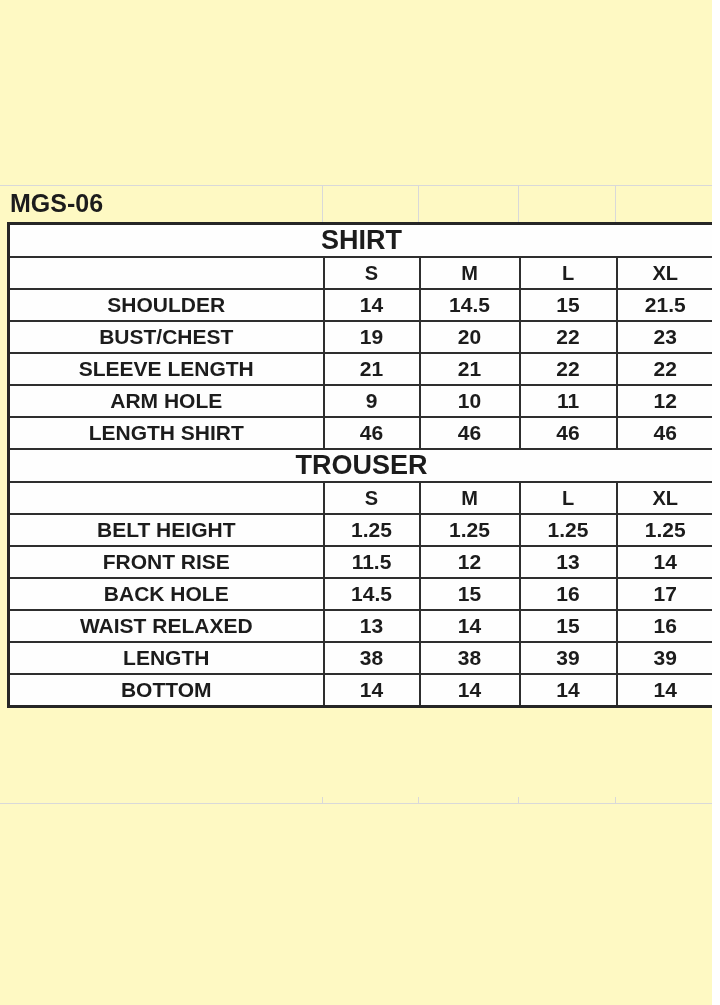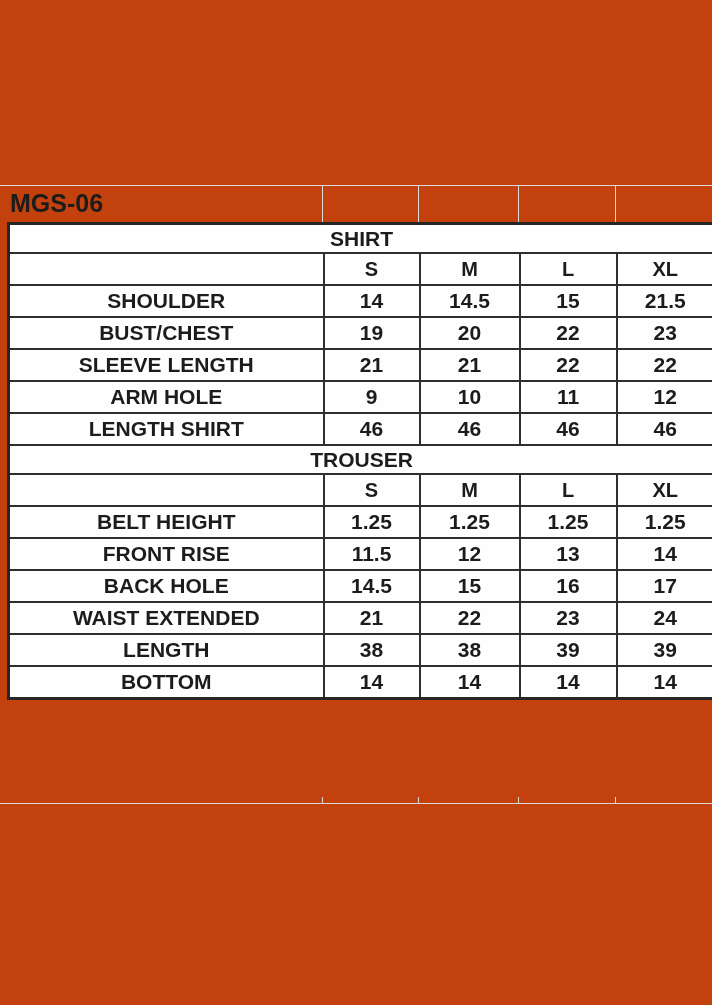--- a/index.html
+++ b/index.html
@@ -1,19 +1,19 @@
 <!DOCTYPE html>
 <html><head>
 <meta charset="utf-8">
 <style>
   html,body{margin:0;padding:0;background:#ffffff;}
   .canvas{
     position:relative;
     width:712px;height:1005px;
-    background:#c2410c;
+    background:#fef9c3;
     font-family:"Liberation Sans","DejaVu Sans",sans-serif;
     overflow:hidden;
   }
   .sheet-title{
     position:absolute;
     left:10px;top:185px;
     height:37px;line-height:37px;
     font-size:25px;font-weight:bold;
     color:#1c1c1c;
     letter-spacing:0px;
@@ -38,21 +38,21 @@
   table.size-chart td{
     border:2px solid #2e2e2e;
     font-size:20px;
     font-weight:bold;
     text-align:center;
     vertical-align:middle;
     padding:0;
     overflow:hidden;
     white-space:nowrap;
   }
-  tr.band td{height:27px;font-size:21px;}
+  tr.band td{height:27px;font-size:27px;}
   tr.sizehdr td{height:30px;}
   tr.datarow td{height:30px;font-size:21px;}
   td.lbl{
     text-align:left;
     padding-left:5px;
     font-size:21px;
   }
 </style>
 </head>
 <body>
@@ -149,25 +149,25 @@
         <td>14</td>
       </tr>
       <tr class="datarow">
         <td class="lbl">BACK HOLE</td>
         <td>14.5</td>
         <td>15</td>
         <td>16</td>
         <td>17</td>
       </tr>
       <tr class="datarow">
-        <td class="lbl">WAIST EXTENDED</td>
-        <td>21</td>
-        <td>22</td>
-        <td>23</td>
-        <td>24</td>
+        <td class="lbl">WAIST RELAXED</td>
+        <td>13</td>
+        <td>14</td>
+        <td>15</td>
+        <td>16</td>
       </tr>
       <tr class="datarow">
         <td class="lbl">LENGTH</td>
         <td>38</td>
         <td>38</td>
         <td>39</td>
         <td>39</td>
       </tr>
       <tr class="datarow">
         <td class="lbl">BOTTOM</td>

